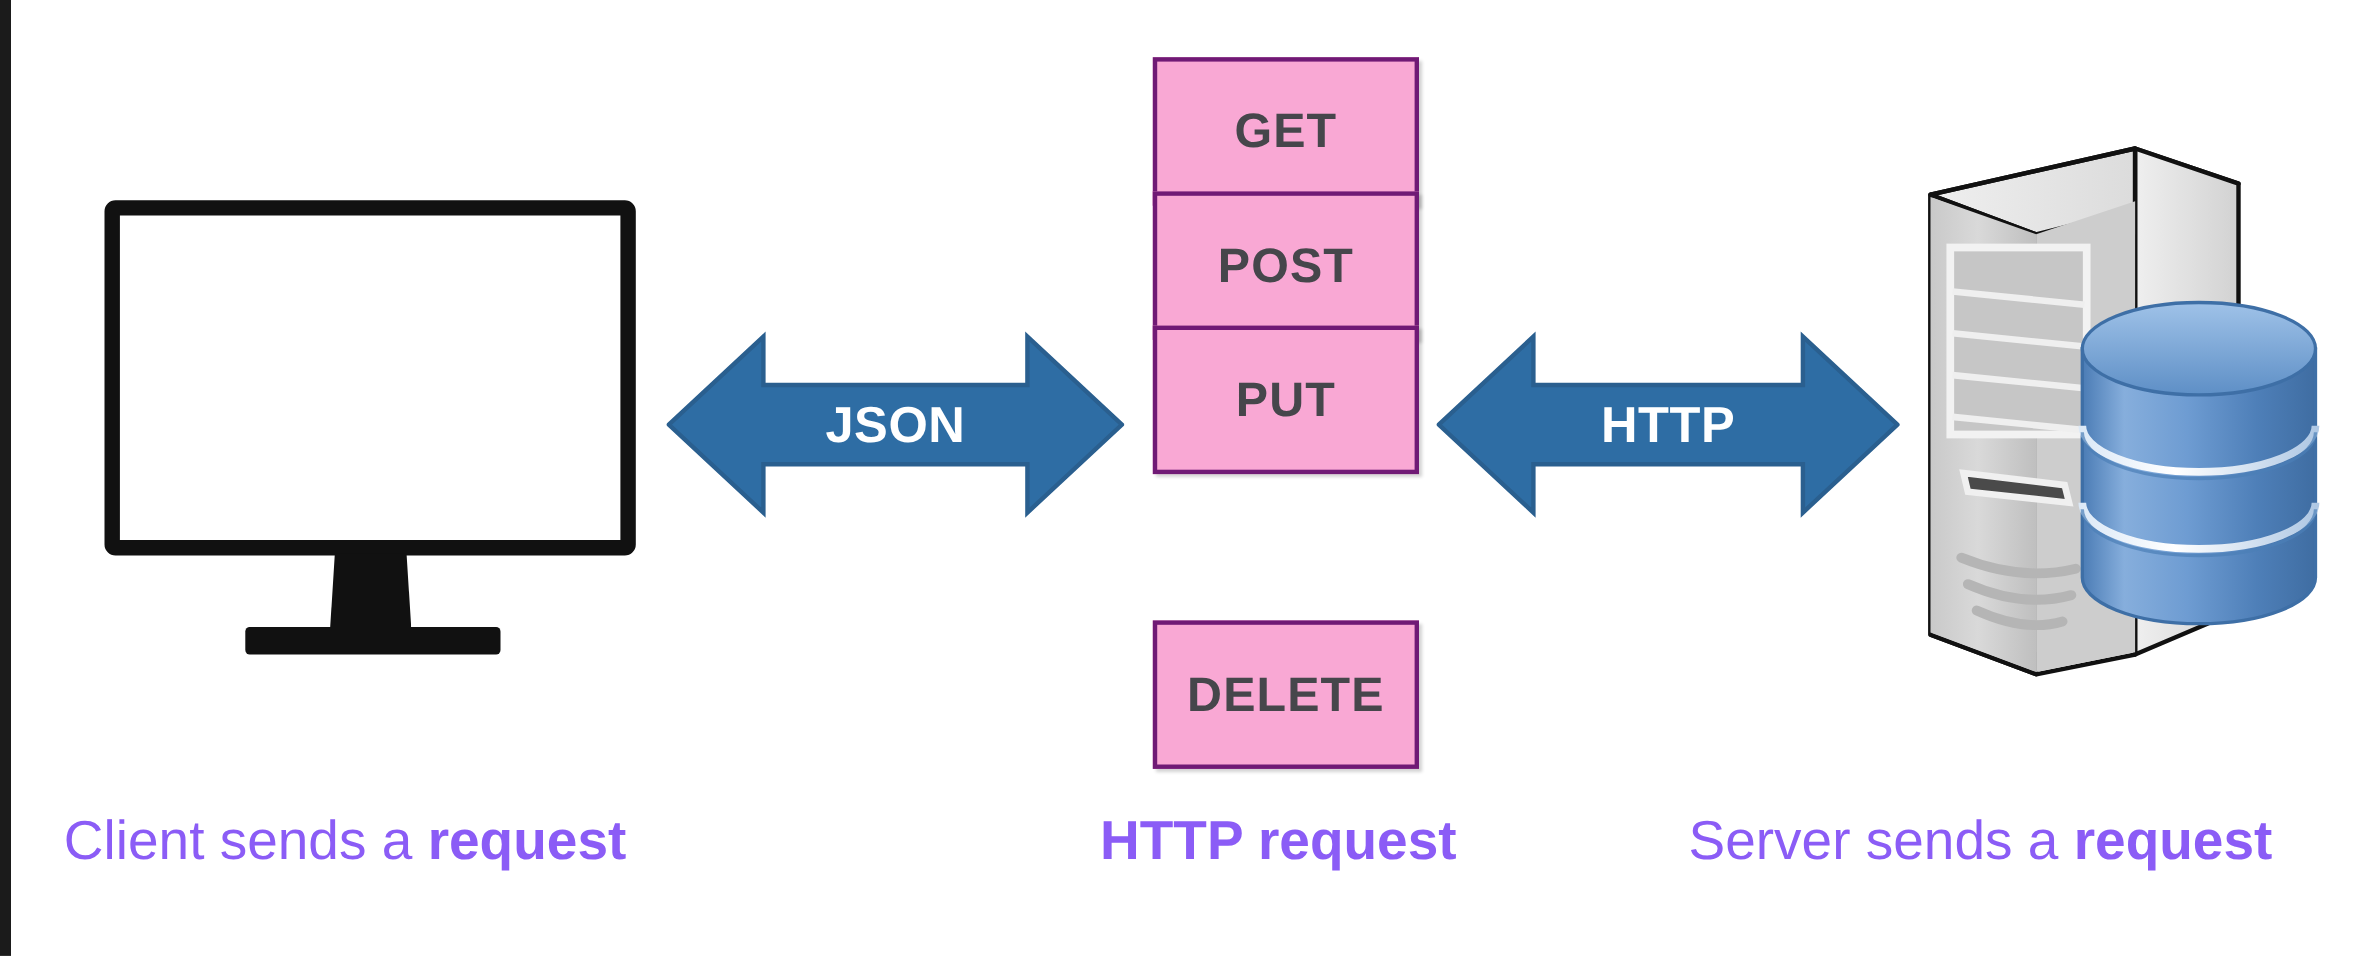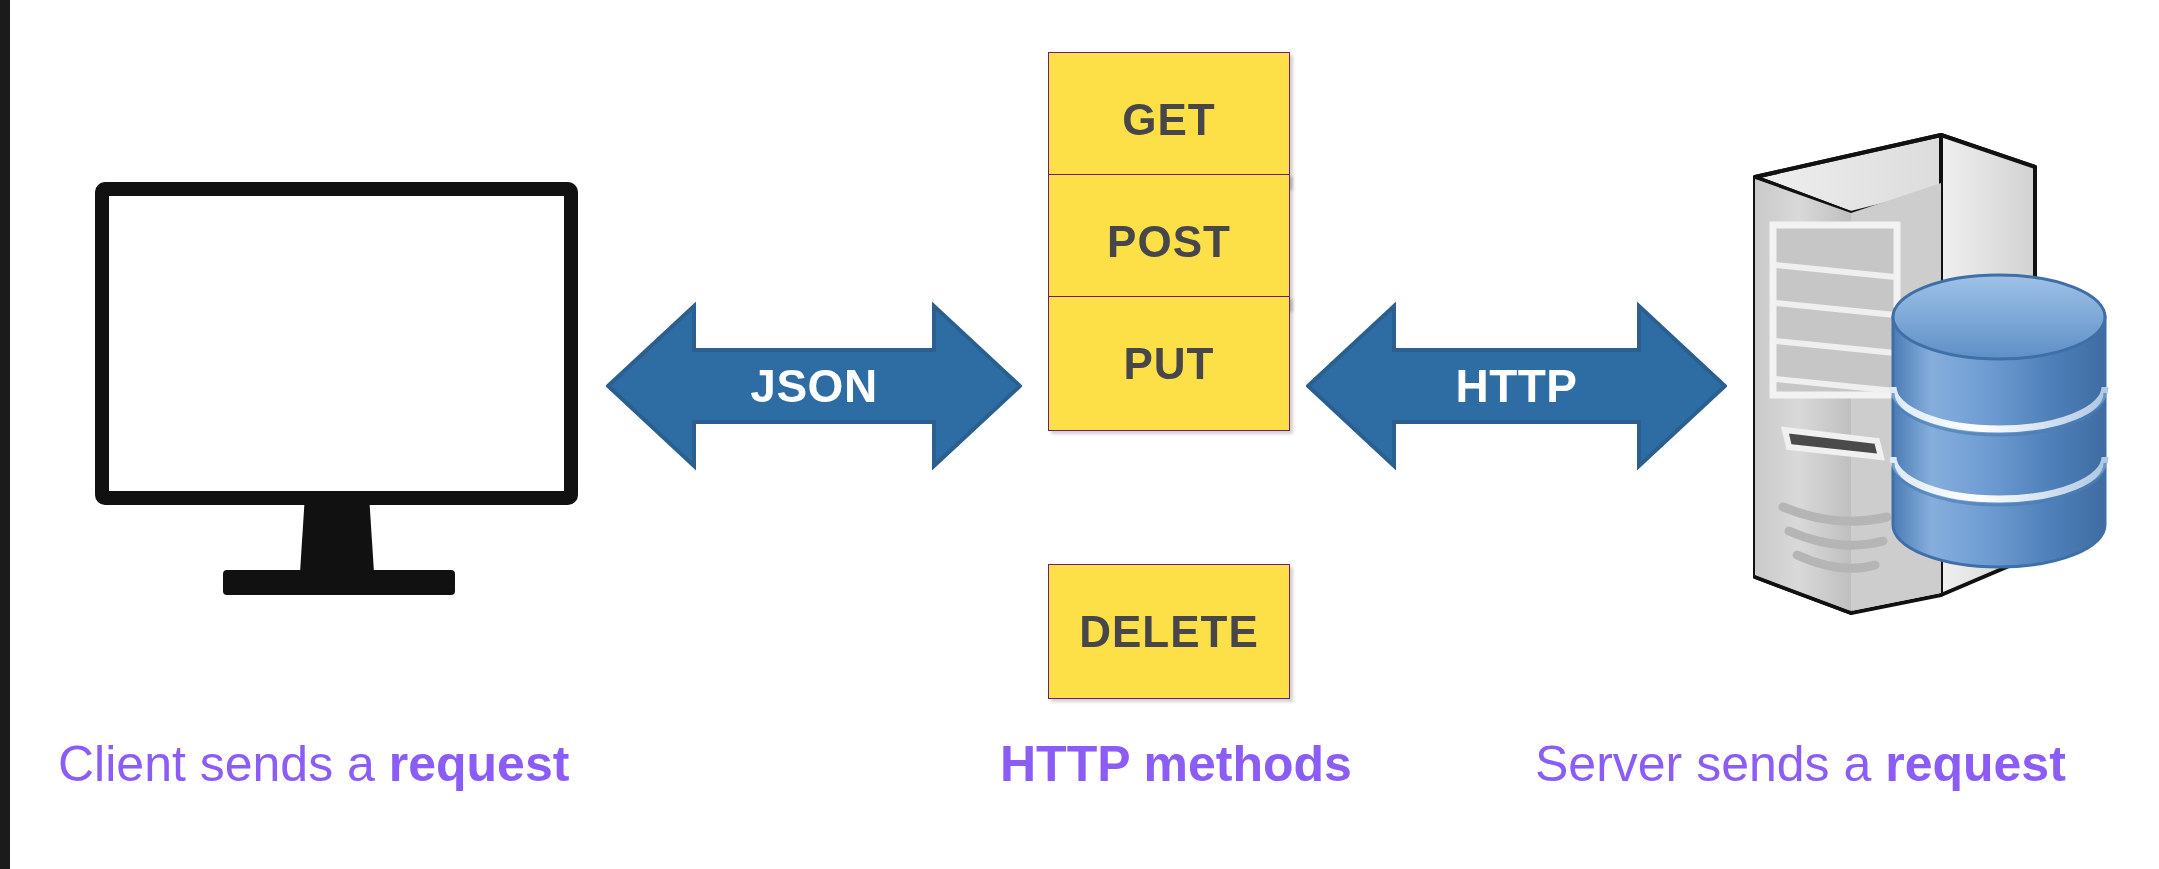--- a/index.html
+++ b/index.html
@@ -95,22 +95,22 @@
   }
   #arrow-json { left: 606px; width: 416px; }
   #arrow-http { left: 1306px; width: 421px; text-align: right; }
 
   
   .method-box {
     position: absolute;
     left: 1048px;
     width: 242px;
     height: 135px;
-    background: #fde047;
-    border: 1px solid #701a75;
+    background: #f9a8d4;
+    border: 4px solid #701a75;
     box-sizing: border-box;
     display: flex;
     align-items: center;
     justify-content: center;
     color: #46464B;
     font-size: 44px;
     font-weight: bold;
     font-family: "Liberation Sans", sans-serif;
     letter-spacing: 1px;
     box-shadow: 3px 3px 3px rgba(0,0,0,0.18);
@@ -237,19 +237,19 @@
       <path d="M148,338 A106,42 0 0 0 360,338" fill="none" stroke="#4C7FB6" stroke-width="3" opacity="0.7"></path>
 
       <ellipse cx="254" cy="192" rx="106" ry="42" fill="url(#dbTop)" stroke="#3E6FA6" stroke-width="3"></ellipse>
     </svg>
   </div>
 
   <div class="caption" id="caption-client">
     <span>Client sends a </span><b>request</b>
   </div>
 
-  <div class="caption" id="caption-methods">HTTP methods</div>
+  <div class="caption" id="caption-methods">HTTP request</div>
 
   <div class="caption" id="caption-server">
     <span>Server sends a </span><b>request</b>
   </div>
 
 </div>
 
 </body></html>

